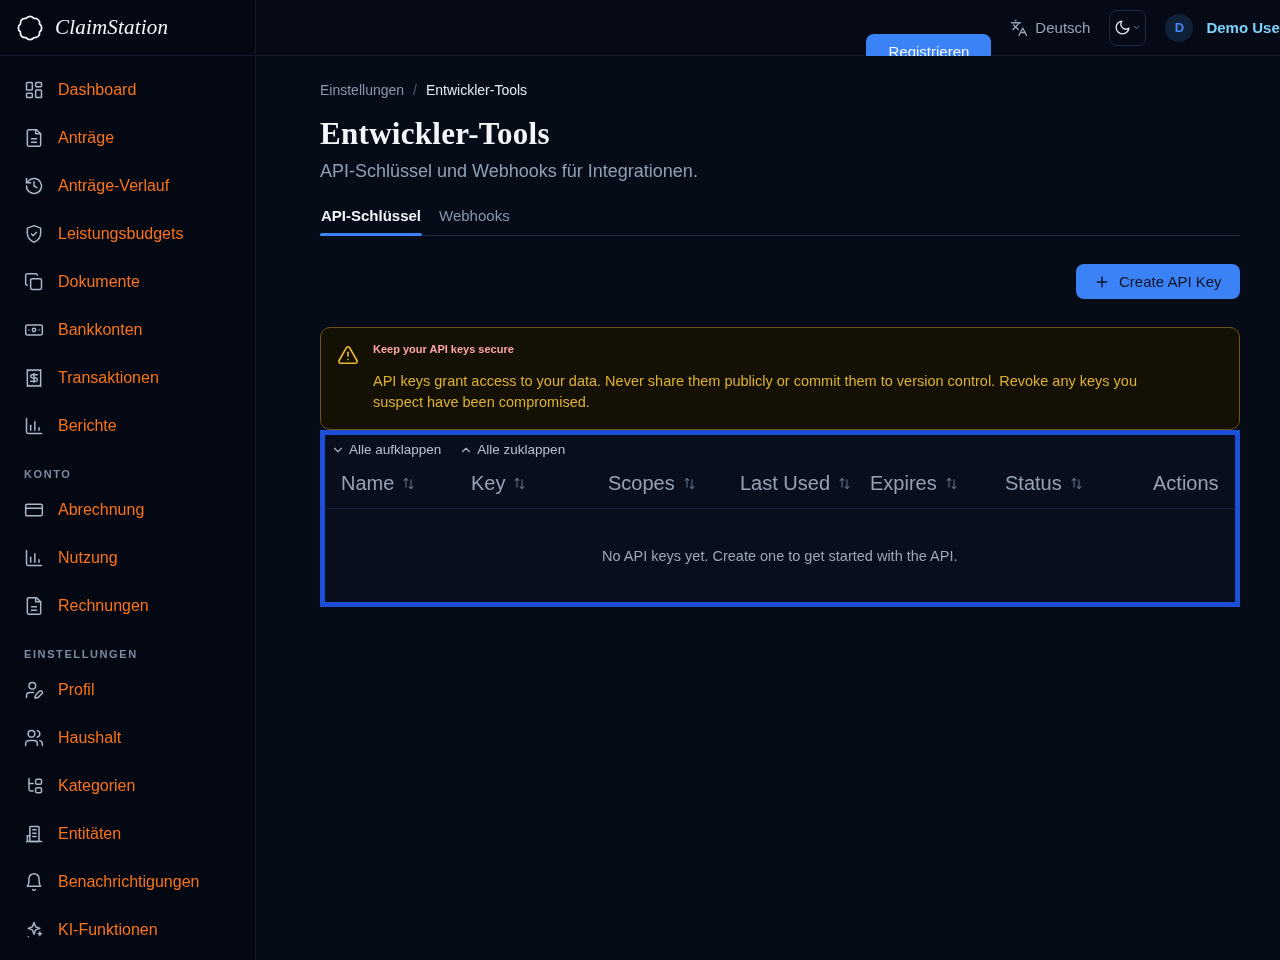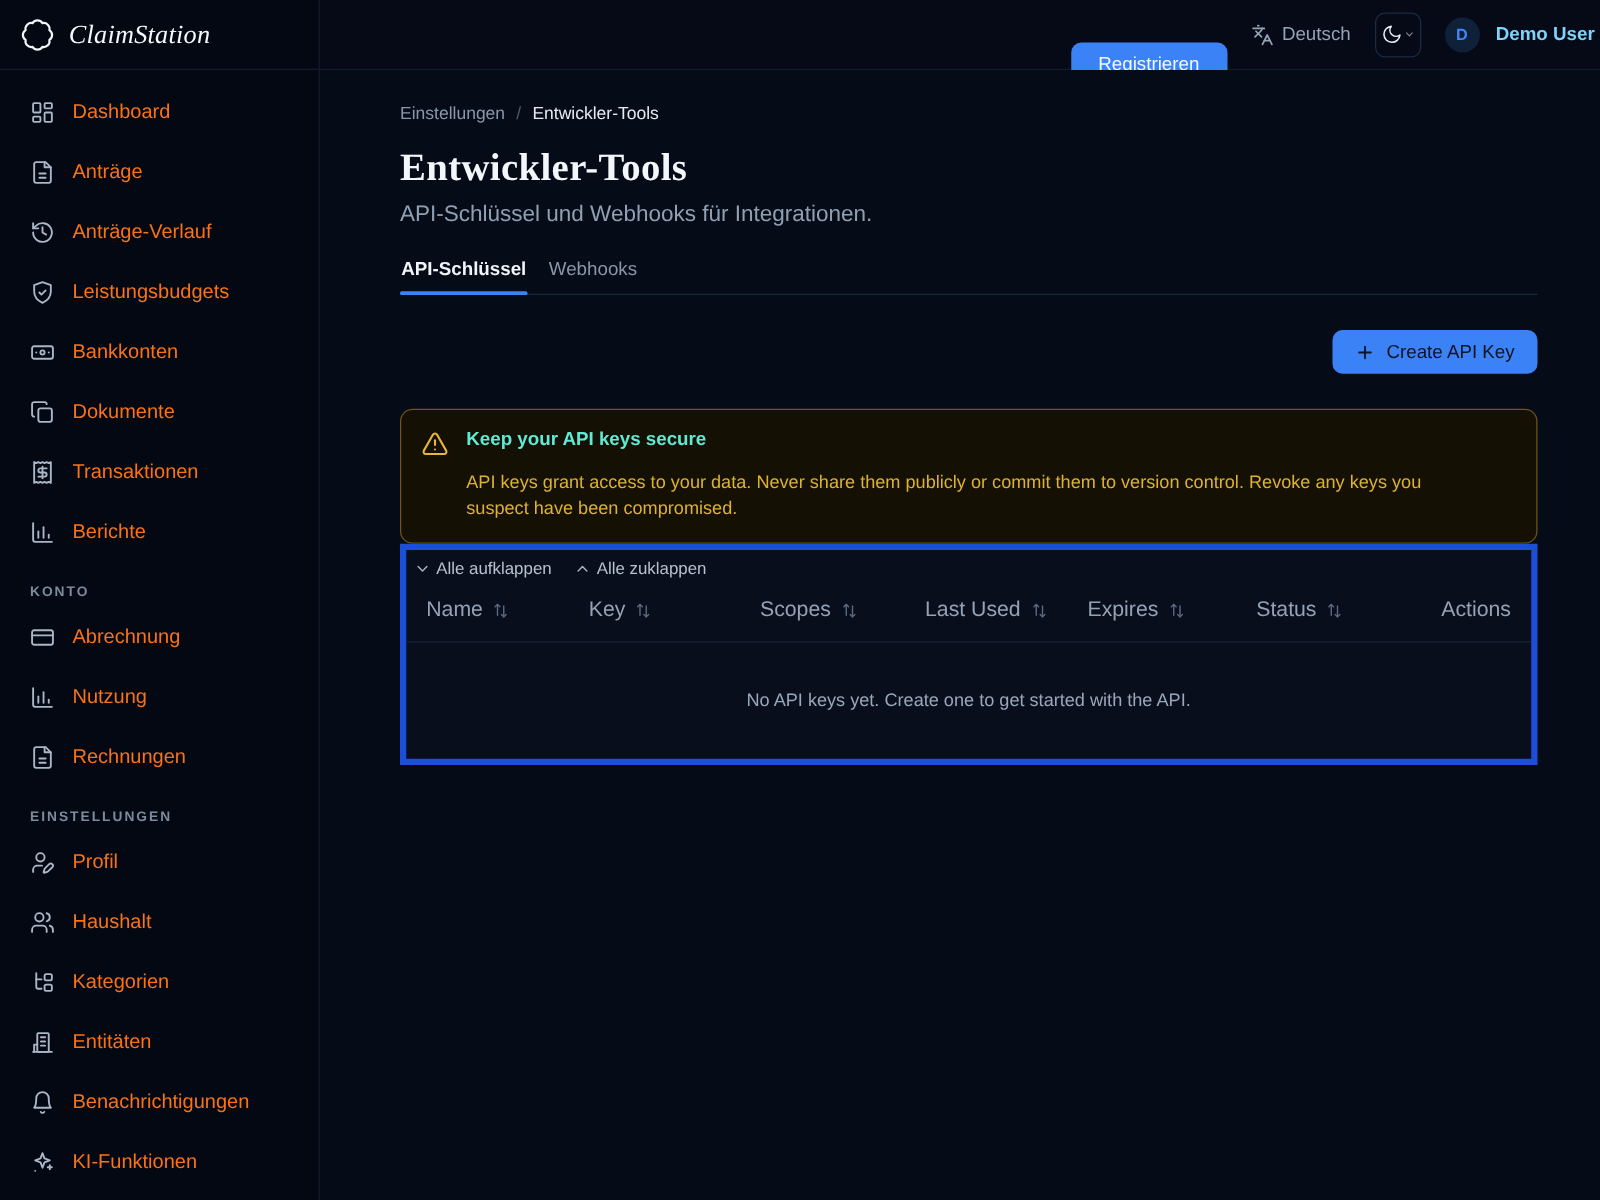--- a/index.html
+++ b/index.html
@@ -110,36 +110,36 @@
     font-family:inherit; font-size:15px; font-weight:500;
     padding:9px 18px; border-radius:8px;
   }
 
   .warning {
     margin-top:28px; display:flex; gap:14px;
     border:1px solid #6e5417; background:#151004; border-radius:10px;
     padding:15px 16px 17px;
   }
   .warning .ic { color:#e9b732; flex:none; margin-top:1px; }
-  .warning-title { font-size:15px; font-weight:700; color:#5eead4; }
+  .warning-title { font-size:11px; font-weight:700; color:#fca5a5; }
   .warning-body { margin-top:16px; font-size:14.5px; line-height:1.42; color:#ddb22e; max-width:800px; }
 
   .table-card {
     border:5px solid #1d4ed8; border-radius:0;
     background:#080e1c; overflow:hidden;
   }
   .table-controls { display:flex; gap:18px; padding:7px 6px 1px; }
   .tc-link { display:flex; align-items:center; gap:4px; color:#b7c1cf; font-size:13.5px; cursor:pointer; }
   .tc-link .ic { color:#aab5c4; }
 
   .thead {
     display:grid;
     grid-template-columns:130px 137px 132px 130px 135px 148px 1fr;
     align-items:center; height:50px; padding:0 16px;
-    color:#96a2b4; font-size:17px; font-weight:500;
+    color:#96a2b4; font-size:20px; font-weight:500;
   }
   .th { display:flex; align-items:center; gap:7px; cursor:pointer; }
   .th .sort { color:#5d6b80; }
   .th.actions { justify-content:flex-end; cursor:default; }
 
   .tbody-empty {
     border-top:1px solid #18233a; height:94px;
     display:flex; align-items:center; justify-content:center;
     color:#9aa7b9; font-size:14.5px;
   }
@@ -233,36 +233,36 @@
           <svg class="ic" width="20" height="20" viewBox="0 0 24 24" fill="none" stroke="currentColor" stroke-width="1.8" stroke-linecap="round" stroke-linejoin="round">
             <path d="M12 2l8 3v6c0 5.25-3.4 8.7-8 11-4.6-2.3-8-5.75-8-11V5z"></path>
             <path d="M9 12l2 2 4-4"></path>
           </svg>
         </span>
       <span>Leistungsbudgets</span>
     </div>
     <div class="nav-item">
       <span>
           <svg class="ic" width="20" height="20" viewBox="0 0 24 24" fill="none" stroke="currentColor" stroke-width="1.8" stroke-linecap="round" stroke-linejoin="round">
+            <rect x="8" y="8" width="13" height="13" rx="2"></rect>
+            <path d="M4 16c-1.1 0-2-.9-2-2V4c0-1.1.9-2 2-2h10c1.1 0 2 .9 2 2"></path>
+          </svg>
+        </span>
+      <span>Dokumente</span>
+    </div>
+    <div class="nav-item">
+      <span>
+          <svg class="ic" width="20" height="20" viewBox="0 0 24 24" fill="none" stroke="currentColor" stroke-width="1.8" stroke-linecap="round" stroke-linejoin="round">
             <rect x="2" y="6" width="20" height="12" rx="2"></rect>
             <circle cx="12" cy="12" r="2"></circle>
             <path d="M6 12h.01"></path>
             <path d="M18 12h.01"></path>
           </svg>
         </span>
       <span>Bankkonten</span>
-    </div>
-    <div class="nav-item">
-      <span>
-          <svg class="ic" width="20" height="20" viewBox="0 0 24 24" fill="none" stroke="currentColor" stroke-width="1.8" stroke-linecap="round" stroke-linejoin="round">
-            <rect x="8" y="8" width="13" height="13" rx="2"></rect>
-            <path d="M4 16c-1.1 0-2-.9-2-2V4c0-1.1.9-2 2-2h10c1.1 0 2 .9 2 2"></path>
-          </svg>
-        </span>
-      <span>Dokumente</span>
     </div>
     <div class="nav-item">
       <span>
           <svg class="ic" width="20" height="20" viewBox="0 0 24 24" fill="none" stroke="currentColor" stroke-width="1.8" stroke-linecap="round" stroke-linejoin="round">
             <path d="M4 2v20l2-1 2 1 2-1 2 1 2-1 2 1 2-1 2 1V2l-2 1-2-1-2 1-2-1-2 1-2-1-2 1z"></path>
             <path d="M16 8h-6a2 2 0 1 0 0 4h4a2 2 0 1 1 0 4H8"></path>
             <path d="M12 17.5v-11"></path>
           </svg>
         </span>
       <span>Transaktionen</span>

